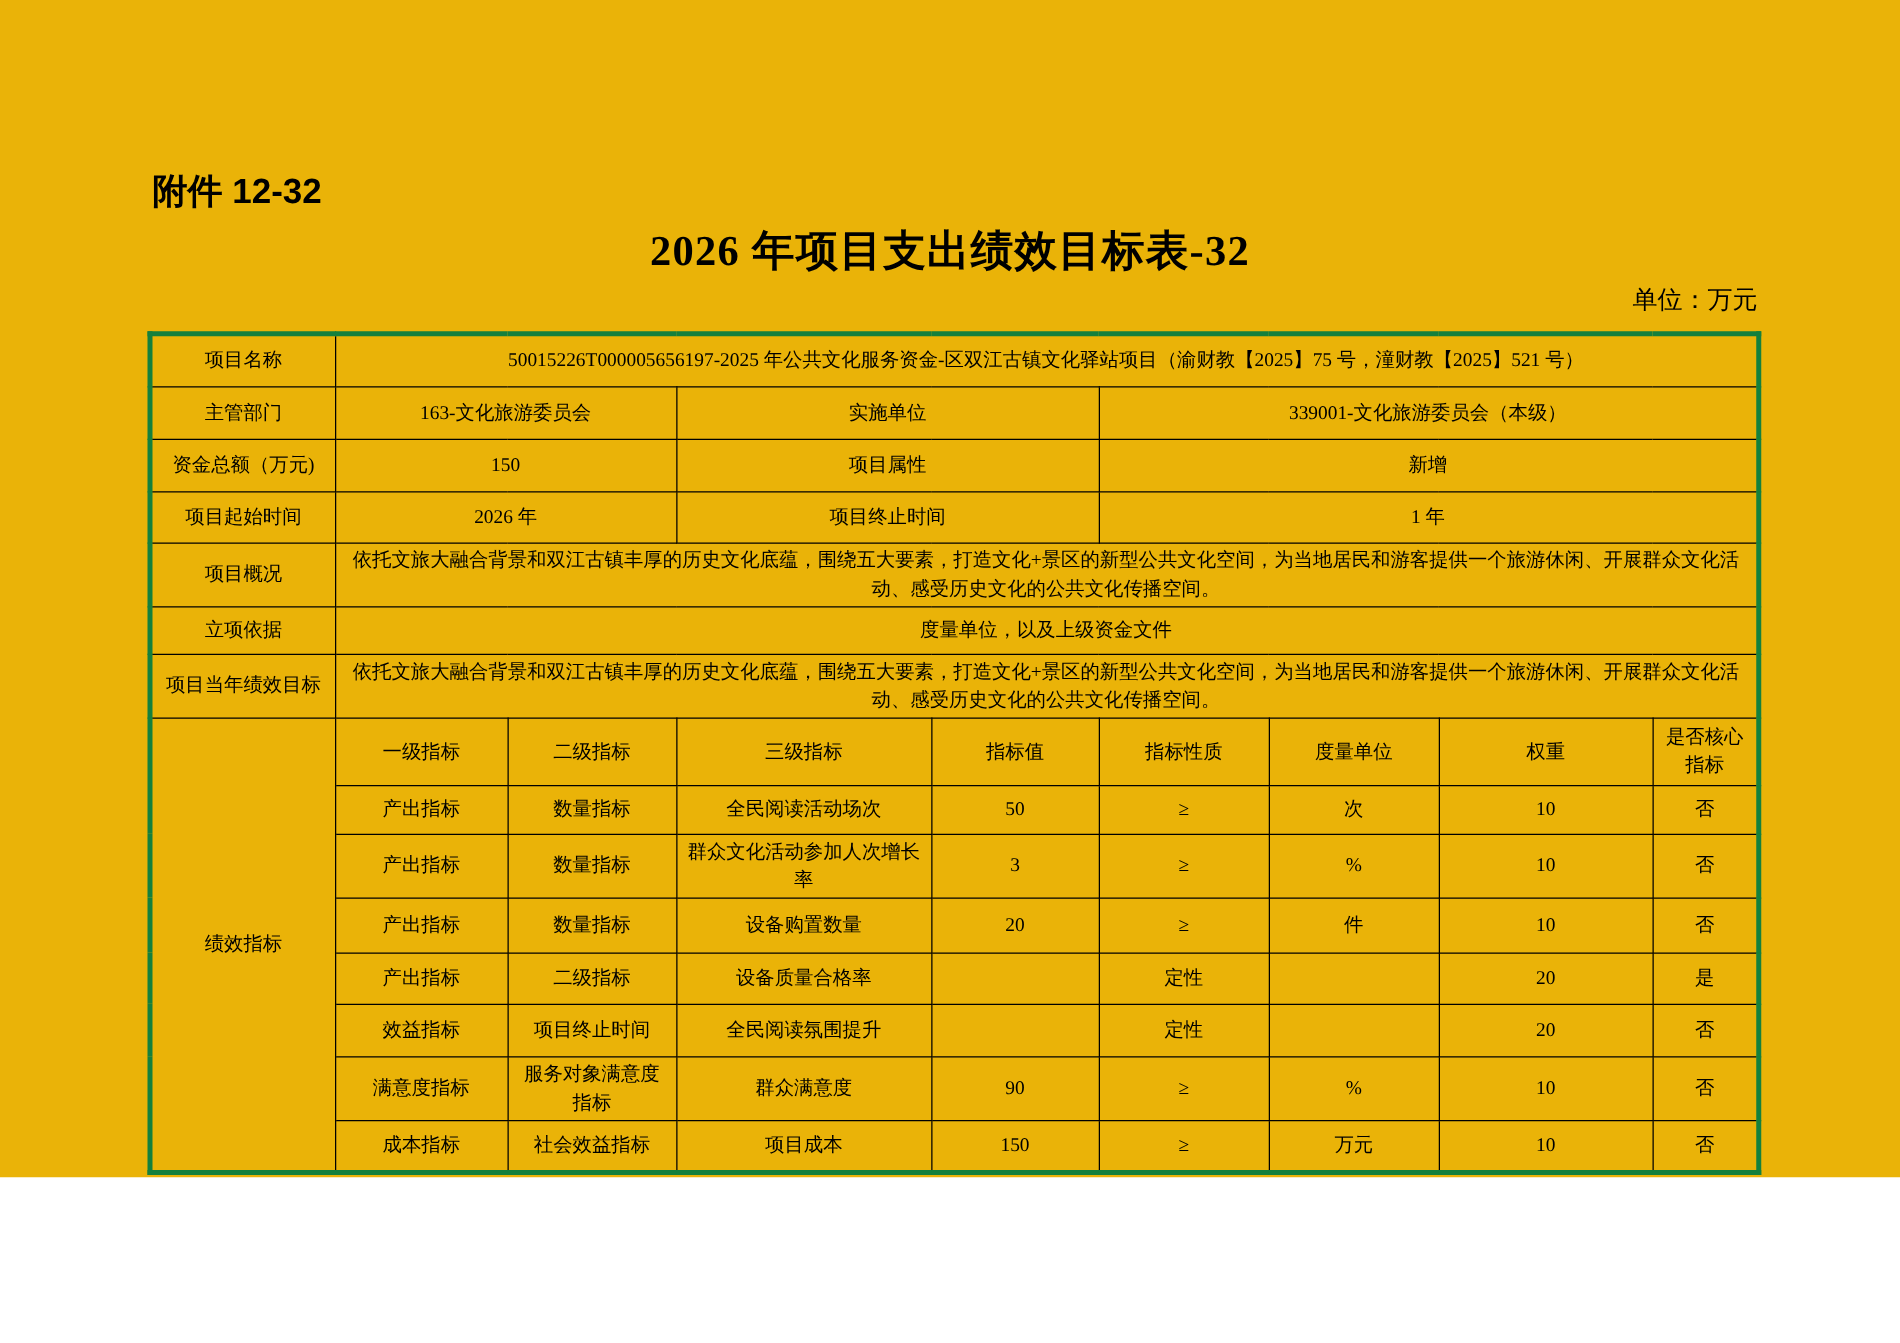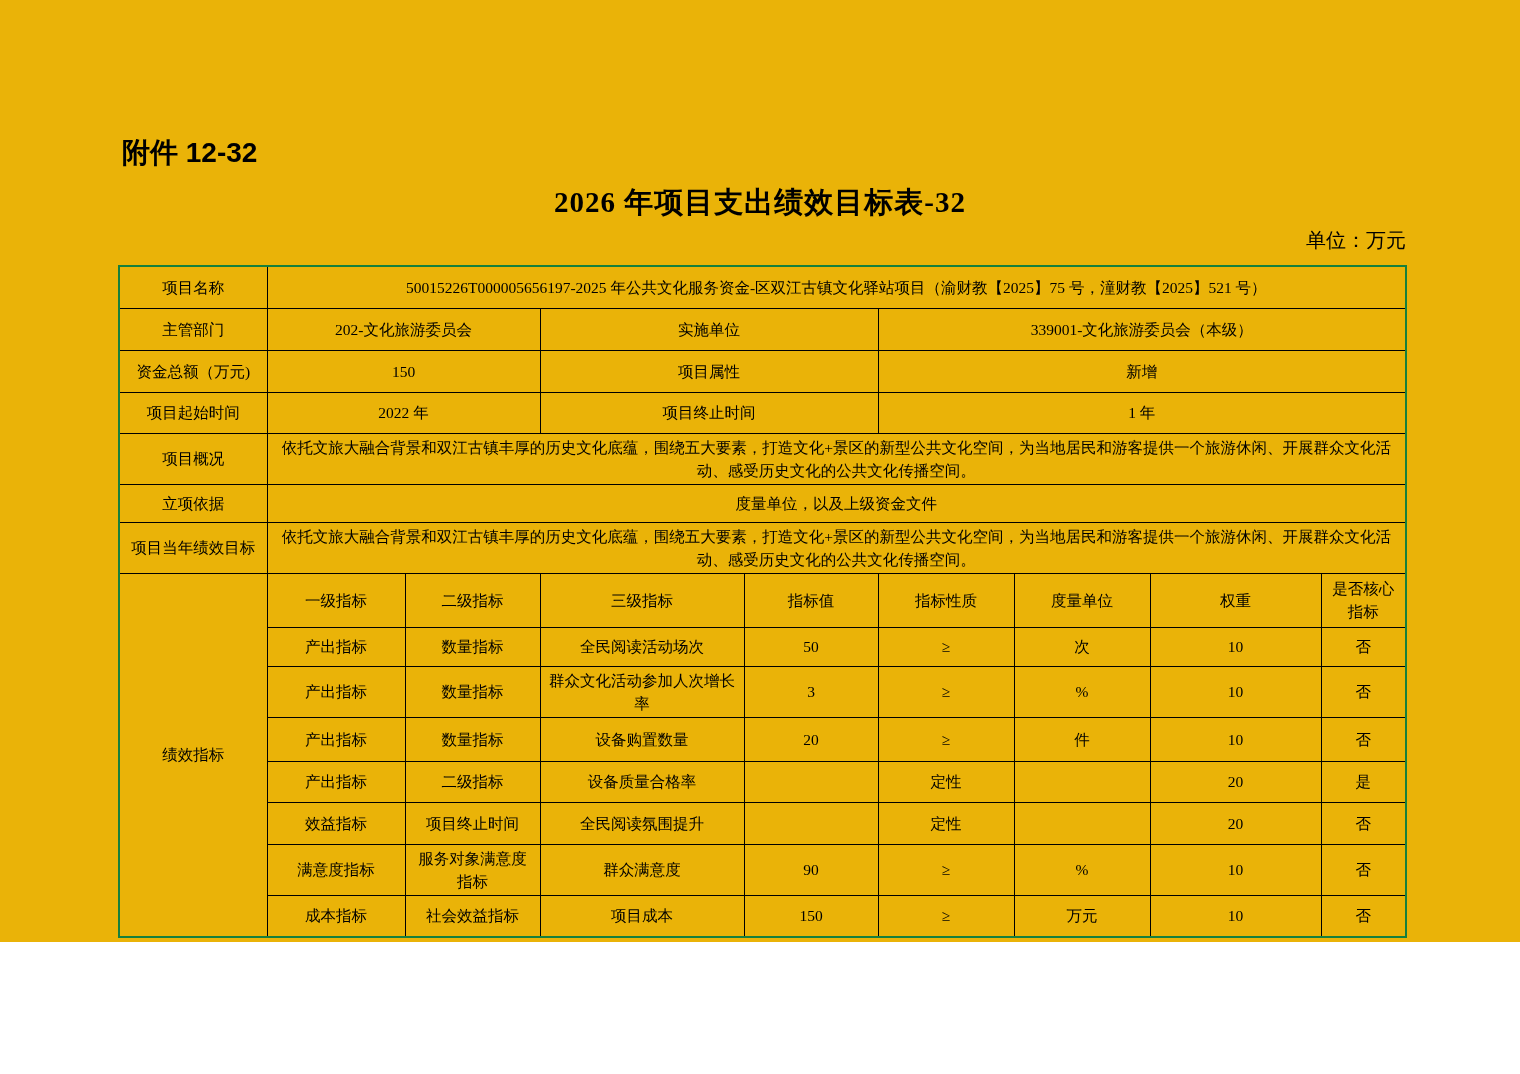--- a/index.html
+++ b/index.html
@@ -11,32 +11,32 @@
     overflow:hidden;
   }
   .attachment{
     position:absolute;left:122px;top:136px;
     font-family:"Liberation Sans","DejaVu Sans",sans-serif;
     font-weight:bold;font-size:28px;line-height:34px;
   }
   .doc-title{
     position:absolute;left:0;top:186px;width:1520px;
     text-align:center;
-    font-weight:bold;font-size:29px;line-height:32px;
+    font-weight:bold;font-size:34px;line-height:32px;
     letter-spacing:1px;
   }
   .unit-note{
     position:absolute;top:230px;right:114px;
     font-size:20px;line-height:20px;
   }
   table.main{
     position:absolute;left:118px;top:265px;
     width:1287px;
     border-collapse:collapse;table-layout:fixed;
-    border:2px solid #15803d;
+    border:4px solid #15803d;
   }
   table.main td{
     border:1px solid #000;
     text-align:center;vertical-align:middle;
     font-size:15.5px;line-height:23px;
     padding:2px 6px;
     overflow:hidden;
     word-break:break-all;
   }
   td.lbl{padding:2px 12px;}
@@ -71,35 +71,35 @@
     </colgroup>
 
     <tbody>
         <tr style="height:42px">
       <td class="lbl">项目名称</td>
       <td class="left" colspan="8">50015226T000005656197-2025 年公共文化服务资金-区双江古镇文化驿站项目（渝财教【2025】75 号，潼财教【2025】521 号）</td>
     </tr>
 
     <tr style="height:42px">
       <td class="lbl">主管部门</td>
-      <td colspan="2">202-文化旅游委员会</td>
+      <td colspan="2">163-文化旅游委员会</td>
       <td colspan="2">实施单位</td>
       <td colspan="4">339001-文化旅游委员会（本级）</td>
     </tr>
 
     <tr style="height:42px">
       <td class="lbl">资金总额（万元)</td>
       <td colspan="2">150</td>
       <td colspan="2">项目属性</td>
       <td colspan="4">新增</td>
     </tr>
 
     <tr style="height:41px">
       <td class="lbl">项目起始时间</td>
-      <td colspan="2">2022 年</td>
+      <td colspan="2">2026 年</td>
       <td colspan="2">项目终止时间</td>
       <td colspan="4">1 年</td>
     </tr>
 
     <tr style="height:51px">
       <td class="lbl">项目概况</td>
       <td class="left" colspan="8">依托文旅大融合背景和双江古镇丰厚的历史文化底蕴，围绕五大要素，打造文化+景区的新型公共文化空间，为当地居民和游客提供一个旅游休闲、开展群众文化活动、感受历史文化的公共文化传播空间。</td>
     </tr>
 
     <tr style="height:38px">

